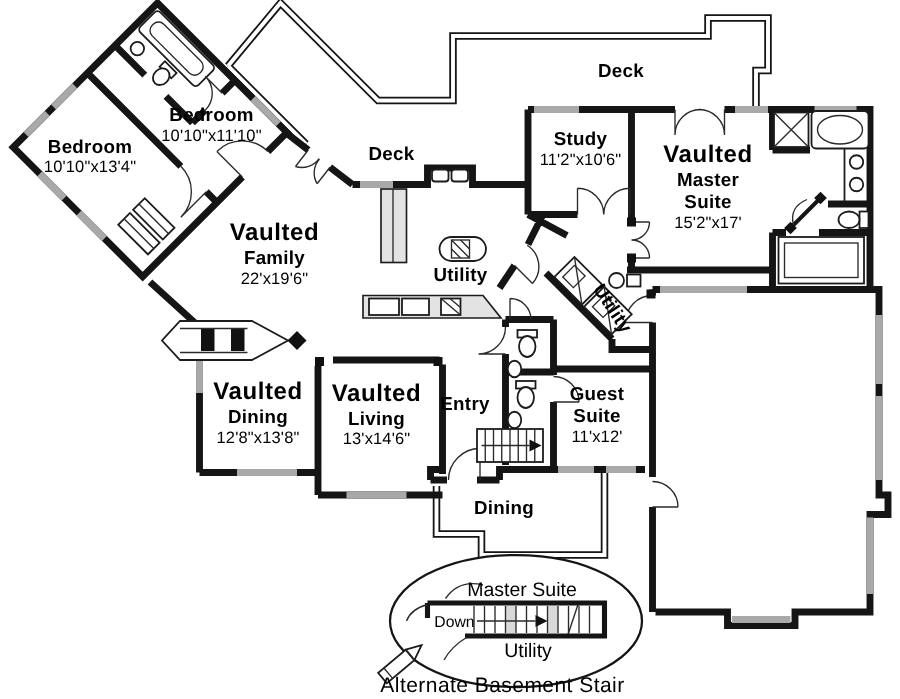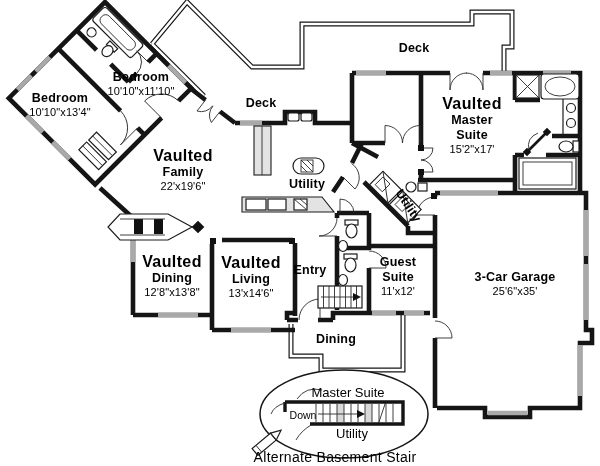--- a/index.html
+++ b/index.html
@@ -248,20 +248,24 @@
   <div class="lbl" style="left:141px;top:84px">
     <span class="name">Bedroom</span>
     <span class="dims">10'10"x11'10"</span>
   </div>
   <div class="lbl" style="left:261px;top:103px">
     <span class="name">Deck</span>
   </div>
   <div class="lbl" style="left:414px;top:48px">
     <span class="name">Deck</span>
   </div>
+  <div class="lbl" style="left:387px;top:100px">
+    <span class="name">Study</span>
+    <span class="dims">11'2"x10'6"</span>
+  </div>
   <div class="lbl" style="left:472px;top:125px">
     <span class="vault">Vaulted</span>
     <span class="name">Master</span>
     <span class="name">Suite</span>
     <span class="dims">15'2"x17'</span>
   </div>
   <div class="lbl" style="left:183px;top:170px">
     <span class="vault">Vaulted</span>
     <span class="name">Family</span>
     <span class="dims">22'x19'6"</span>
@@ -283,24 +287,20 @@
     <span class="dims">13'x14'6"</span>
   </div>
   <div class="lbl" style="left:310px;top:270px">
     <span class="name">Entry</span>
   </div>
   <div class="lbl" style="left:398px;top:277px">
     <span class="name">Guest</span>
     <span class="name">Suite</span>
     <span class="dims">11'x12'</span>
   </div>
-  <div class="lbl" style="left:515px;top:284px">
-    <span class="name">3-Car Garage</span>
-    <span class="dims">25'6"x35'</span>
-  </div>
   <div class="lbl" style="left:336px;top:339px">
     <span class="name">Dining</span>
   </div>
 
   <div class="lbl" style="left:348px;top:393px">
     <span class="dname">Master Suite</span>
   </div>
   <div class="lbl" style="left:303px;top:415px">
     <span class="ddown">Down</span>
   </div>

